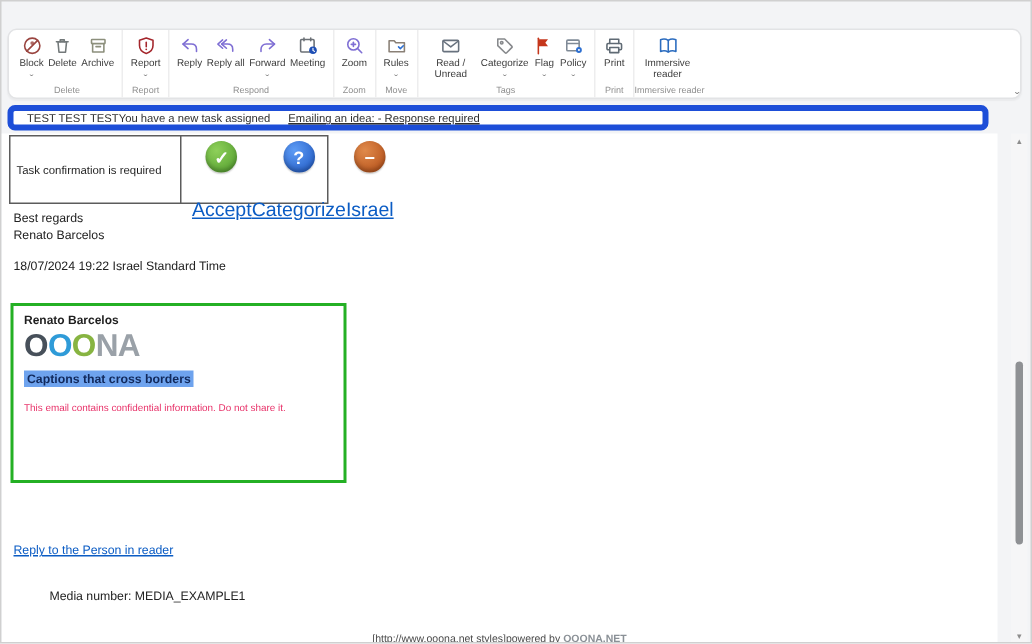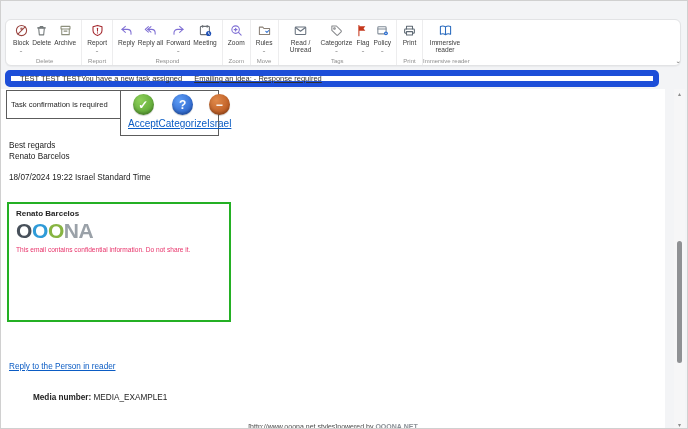--- a/index.html
+++ b/index.html
@@ -22,55 +22,55 @@
   .rlbl { font-size:6.6px; line-height:6.8px; color:#3c3c3c; text-align:center; margin-top:2px; max-width:34px; }
   .rdd { font-size:6px; line-height:5px; color:#6a6a6a; margin-top:1px; transform:scaleY(.7); }
   .rgname { position:absolute; bottom:1px; left:0; right:0; text-align:center; font-size:6px; color:#8f8f8f; white-space:nowrap; }
   .ribbon-collapse { position:absolute; top:56px; right:6px; font-size:7px; color:#7a7a7a; transform:scaleY(.8); }
   .c-block{color:#9a4540}.c-delete{color:#73797a}.c-archive{color:#8c8f7c}.c-report{color:#a4262c}
   .c-resp{color:#7f6fd4}.c-meeting{color:#6b7076}.c-zoom{color:#7f6fd4}.c-rules{color:#8a8076}
   .c-read{color:#68727e}.c-cat{color:#87898c}.c-flag{color:#c5371c}.c-policy{color:#7f8a96}
   .c-print{color:#5f6a74}.c-imm{color:#2b6cbf}
 
   
-  .subjectbar { position:absolute; top:69px; left:4px; width:654px; height:17px; background:#ffffff; border:6px solid #1d4ed8; border-radius:5px; display:flex; align-items:center; padding-left:9px; }
+  .subjectbar { position:absolute; top:69px; left:4px; width:654px; height:17px; background:#ffffff; border:4px solid #1d4ed8; border-radius:5px; display:flex; align-items:center; padding-left:9px; }
   .subj-task { font-size:7.5px; color:#2f2f2f; }
   .subj-subject { font-size:7.5px; color:#2f2f2f; margin-left:12px;text-decoration:underline; }
 
   
   .bodyarea { position:absolute; top:88px; left:0; width:664px; height:341px; background:#ffffff; color:#222; }
 
   .task-table { position:absolute; top:1px; left:5px; display:flex; }
   .task-cell { border:1.4px solid #5c5c5c; background:#fff; }
-  .task-cell.q { width:114px; height:29px; display:flex; align-items:center; padding-left:4px; font-size:7.6px; color:#1f1f1f; border-right:none; }
+  .task-cell.q { width:114px; height:46px; display:flex; align-items:center; padding-left:4px; font-size:7.6px; color:#1f1f1f; border-right:none; }
   .task-cell.opts { width:99px; height:46px; display:flex; align-items:flex-start; justify-content:space-between; padding:3px 7px 0 7px; }
   .opt { display:flex; flex-direction:column; align-items:center; cursor:pointer; }
   .opt-ic { width:21px; height:21px; border-radius:50%; display:flex; align-items:center; justify-content:center; color:#fff; font-weight:bold; font-size:12px; box-shadow:inset 0 -2px 3px rgba(0,0,0,.25), 0 1px 1px rgba(0,0,0,.2); }
   .opt-ic.accept { background:radial-gradient(circle at 35% 30%, #8ed05a, #4f9a2b); }
   .opt-ic.tentative { background:radial-gradient(circle at 35% 30%, #5d9cf5, #1d55c0); }
   .opt-ic.reject { background:radial-gradient(circle at 35% 30%, #e08a4b, #b04a14); }
-  .opt-lbl { margin-top:3px; font-size:10px; color:#0b5cc4; text-decoration:underline; }
+  .opt-lbl { margin-top:17px; font-size:13px; color:#0b5cc4; text-decoration:underline; }
 
   .t-best { position:absolute; top:52px; left:8px; font-size:8.2px; }
   .t-sender { position:absolute; top:63px; left:8px; font-size:8.2px; }
   .t-time { position:absolute; top:84px; left:8px; font-size:8.2px; }
 
   .sigbox { position:absolute; top:113px; left:6px; width:224px; height:120px; border:2px solid #24b024; background:#fff; padding:5px 7px; }
   .sig-name { font-size:8px; font-weight:bold; color:#1f1f1f; }
   .logo { margin-top:7px; font-weight:800; letter-spacing:-.4px; line-height:12px; }
   .logo-l1 { font-size:21px; }
   .logo-l2 { font-size:13px; margin-left:15px; color:#9aa1a8; font-weight:800; letter-spacing:0; }
   .lo1{color:#47505a}.lo2{color:#2f9bd8}.lo3{color:#87b441}.lna{color:#9aa1a8}
   .sig-tagline { display:inline-block; margin-top:10px; background:#6ea3ee; color:#11295c; font-size:8.2px; font-weight:600; padding:1px 2px; }
   .sig-learn { margin-top:9px; font-size:8.2px; font-style:italic; color:#2a2a2a; }
   .sig-conf { margin-top:9px; font-size:6.6px; color:#e8336a; }
 
   .reply-link { position:absolute; top:273px; left:8px; font-size:8.2px; color:#0b5cc4; text-decoration:underline; cursor:pointer; }
   .media-line { position:absolute; top:304px; left:8px; font-size:8.2px; }
-  .media-label { font-weight:bold;padding-left:24px; }
+  .media-label { font-weight:normal;padding-left:24px; }
   .footer-line { position:absolute; top:333px; left:0; width:100%; text-align:center; font-size:7px; color:#4a4a4a; line-height:10px; white-space:nowrap; }
   .footer-brand { font-weight:bold; color:#8a9096; }
 
   
   .scrollbar { position:absolute; top:88px; right:2px; width:11px; height:341px; background:#f6f6f7; }
   .sb-up { position:absolute; top:1px; left:0; width:11px; text-align:center; font-size:6px; color:#8d8d8d; }
   .sb-down { position:absolute; bottom:2px; left:0; width:11px; text-align:center; font-size:6px; color:#8d8d8d; }
   .sb-thumb { position:absolute; top:152px; left:3px; width:5px; height:122px; background:#8f9194; border-radius:3px; }
 </style>
 </head>
@@ -293,20 +293,21 @@
     <div class="t-sender">Renato Barcelos</div>
     <div class="t-time">18/07/2024 19:22 Israel Standard Time</div>
 
     <div class="sigbox">
       <div class="sig-name">Renato Barcelos</div>
       <div class="logo">
         <div class="logo-l1">
           <span class="lo1">O</span><span class="lo2">O</span><span class="lo3">O</span><span class="lna">N</span><span class="lna">A</span>
         </div>
       </div>
+      <div><span class="sig-tagline">Captions that cross borders</span></div>
       <div class="sig-conf">This email contains confidential information. Do not share it.</div>
     </div>
 
     <div class="reply-link">Reply to the Person in reader</div>
 
     <div class="media-line">
       <span class="media-label">Media number:</span>
       <span>MEDIA_EXAMPLE1</span>
     </div>
 

